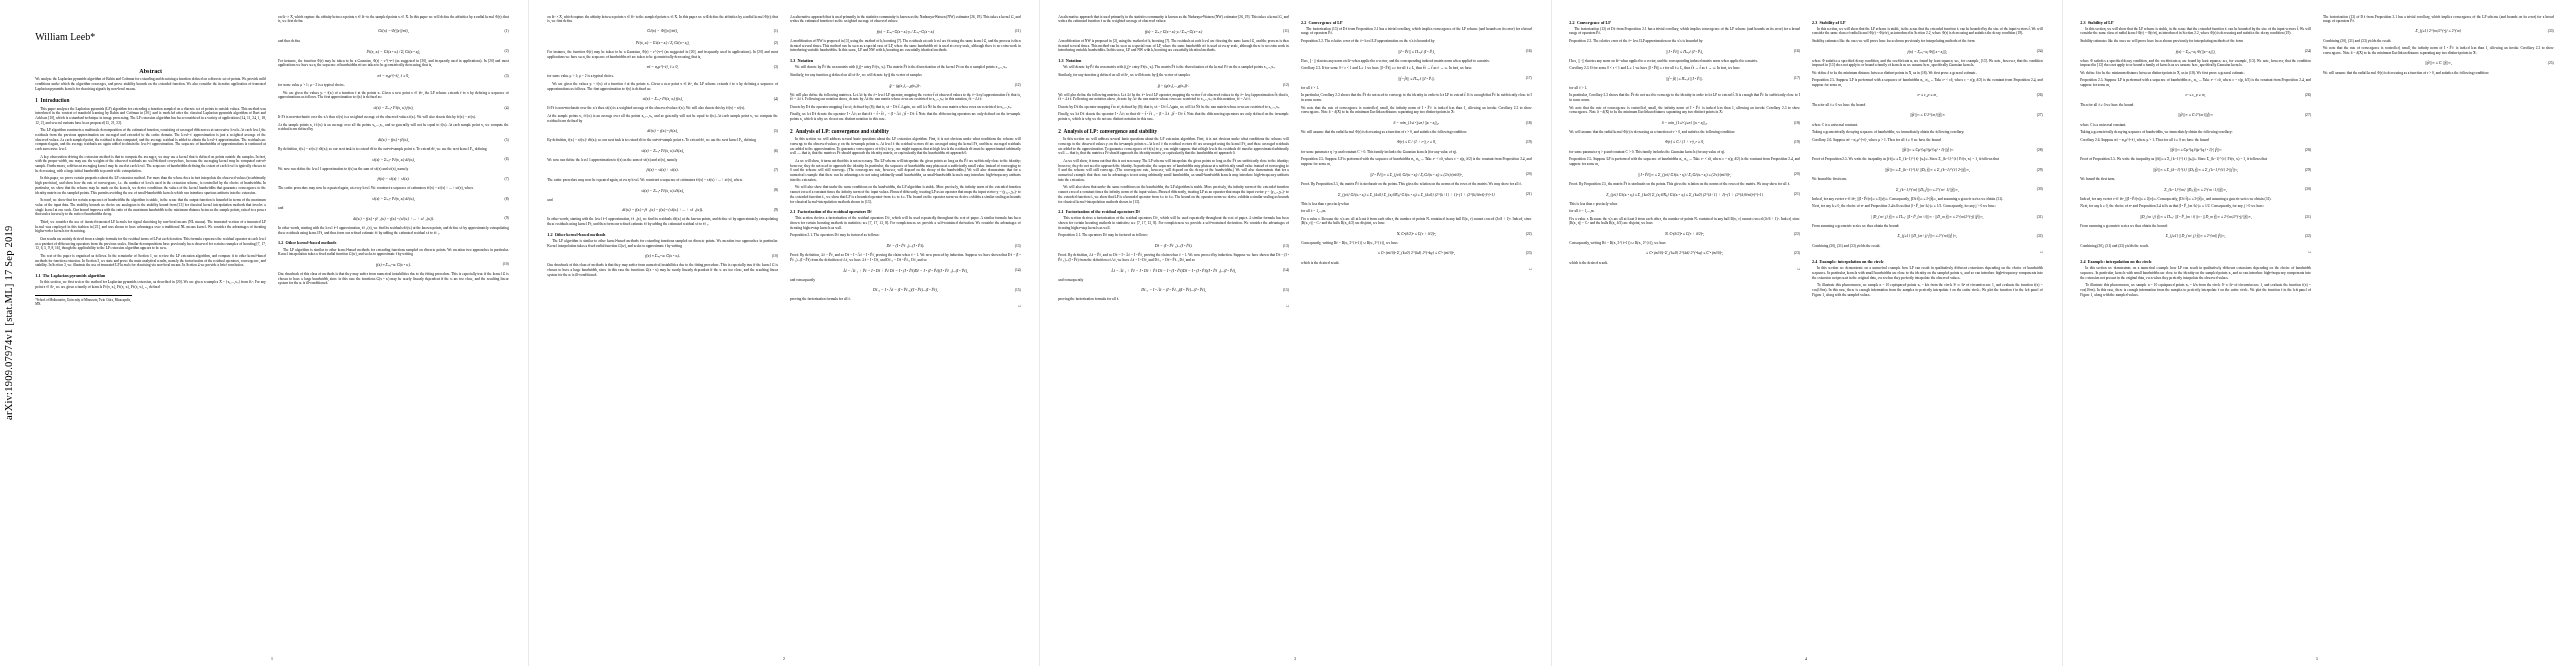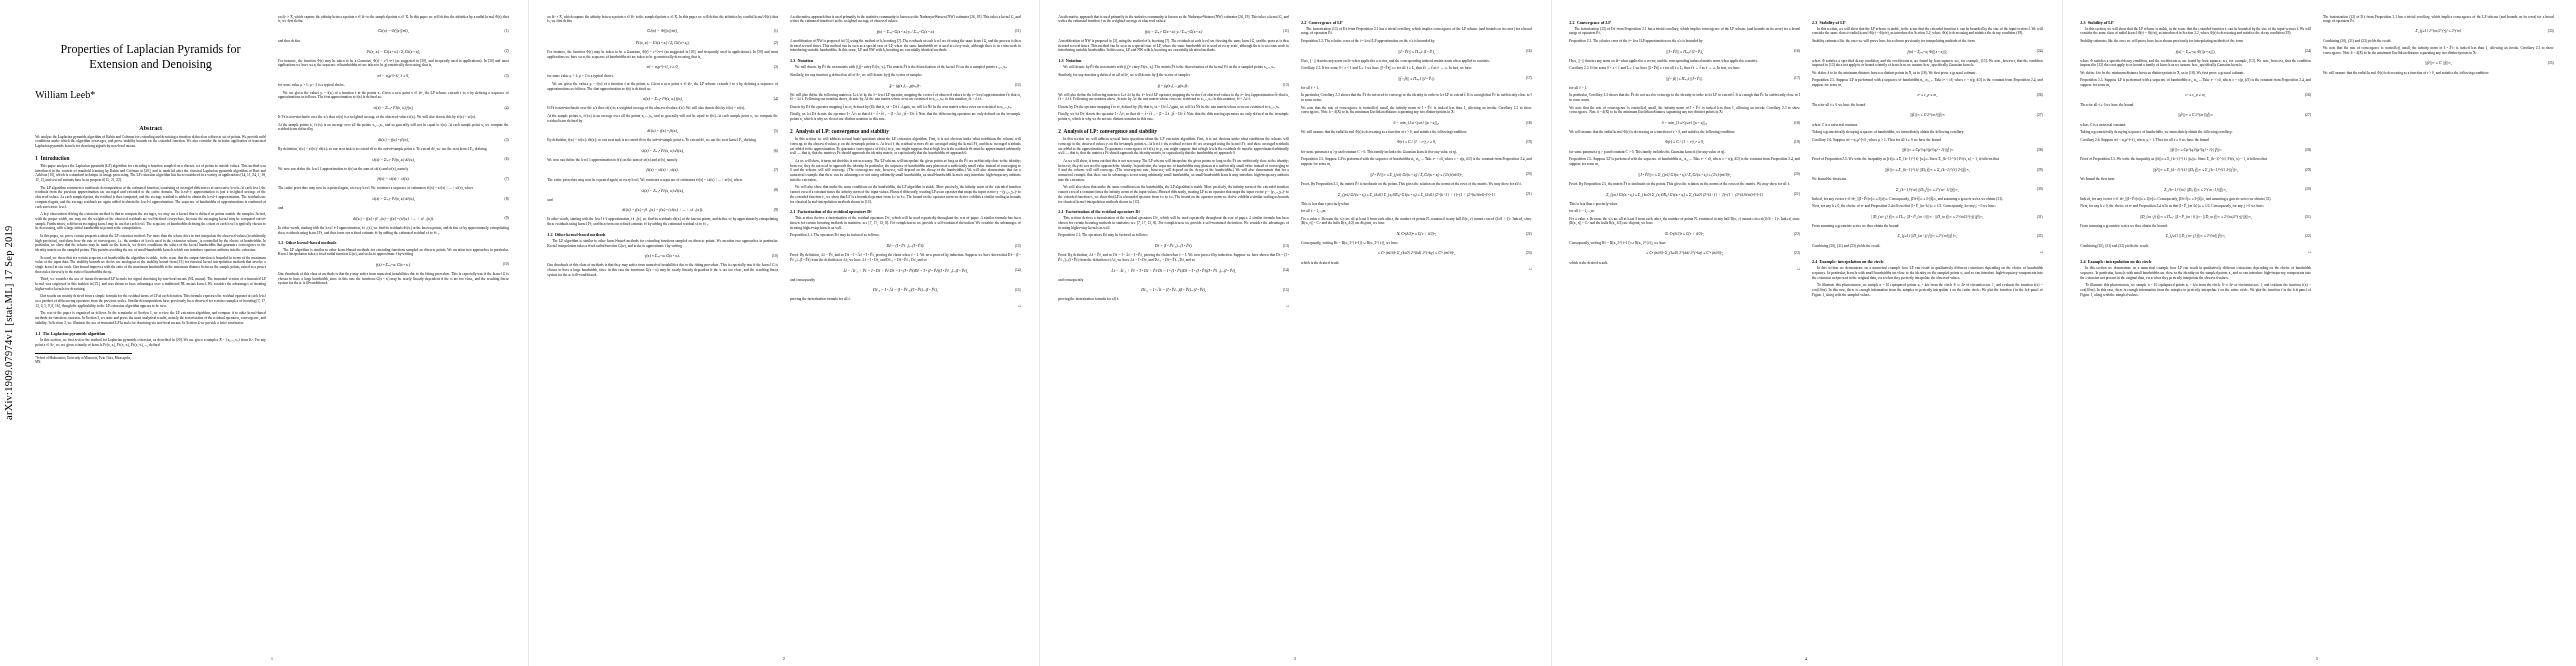--- a/index.html
+++ b/index.html
@@ -157,21 +157,20 @@
 </head>
 <body>
 
 <div class="sheet">
 
   <div class="arxiv-strip">arXiv:1909.07974v1  [stat.ML]  17 Sep 2019</div>
 
   <div class="page p1">
     <div class="cols">
       <div class="col">
-        <div class="title">Properties of Laplacian Pyramids for Extension and Denoising</div>
         <div class="author">William Leeb*</div>
         <div class="abshead">Abstract</div>
         <p>We analyze the Laplacian pyramids algorithm of Rabin and Coifman for extending and denoising a function defined on a discrete set of points. We provide mild conditions under which the algorithm converges, and prove stability bounds on the extended function. We also consider the iterative application of truncated Laplacian pyramids kernels for denoising signals by non-local means.</p>
 
         <h2 class="sec">
           <span>1</span>&nbsp;&nbsp;<span>Introduction</span>
         </h2>
         <p class="ind">This paper analyzes the Laplacian pyramids (LP) algorithm for extending a function sampled on a discrete set of points to outside values. This method was introduced in the context of manifold learning by Rabin and Coifman in [20], and is modeled after the classical Laplacian pyramids algorithm of Burt and Adelson [10], which is a standard technique in image processing. The LP extension algorithm has been considered in a variety of applications [14, 11, 24, 1, 18, 12, 2], and several variants have been proposed [15, 21, 22].</p>
         <p class="ind">The LP algorithm constructs a multiscale decomposition of the estimated function, consisting of averaged differences at successive levels. At each level, the residuals from the previous approximation are averaged and extended to the entire domain. The level-ℓ approximation is just a weighted average of the observed values. As each sampled point, the residual is then computed, and the average residual is added to obtain the level-ℓ approximation. The residuals are computed again, and the average residuals are again added to obtain the level-ℓ approximation. The sequence of bandwidths of approximations is continued at each successive level.</p>
         <p class="ind">A key observation driving the extension method is that to compute the averages, we may use a kernel that is defined on points outside the samples. In fact, with the proper width, one may use the weights of the observed residuals are well-defined everywhere, because the averaging kernel may be computed out-of-sample. Furthermore, a different averaging kernel may be used at each level. The sequence of bandwidths defining the extent of each level is typically chosen to be decreasing, with a large initial bandwidth to permit wide extrapolation.</p>

